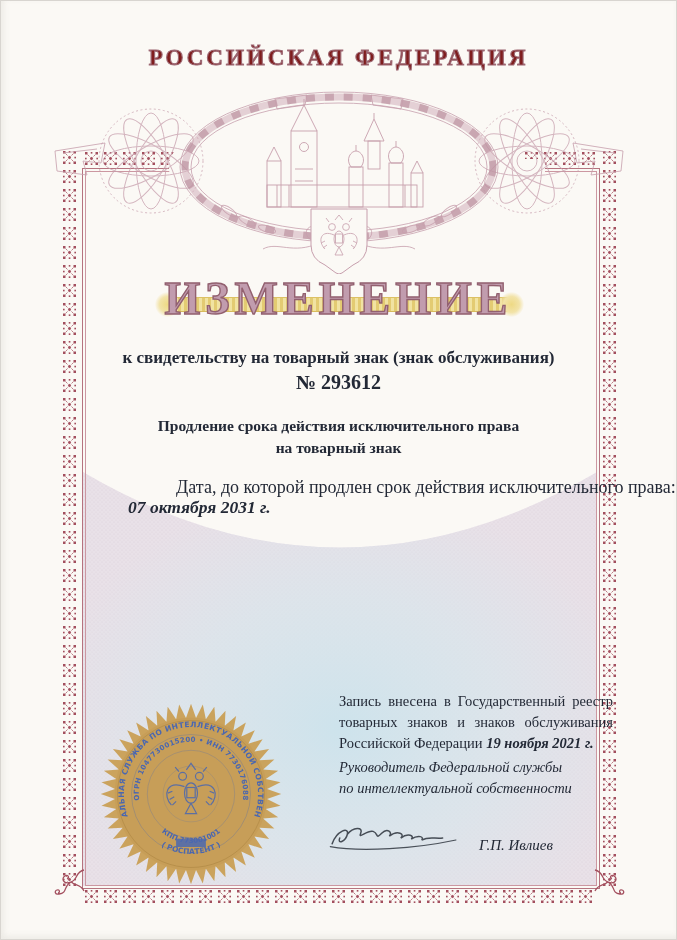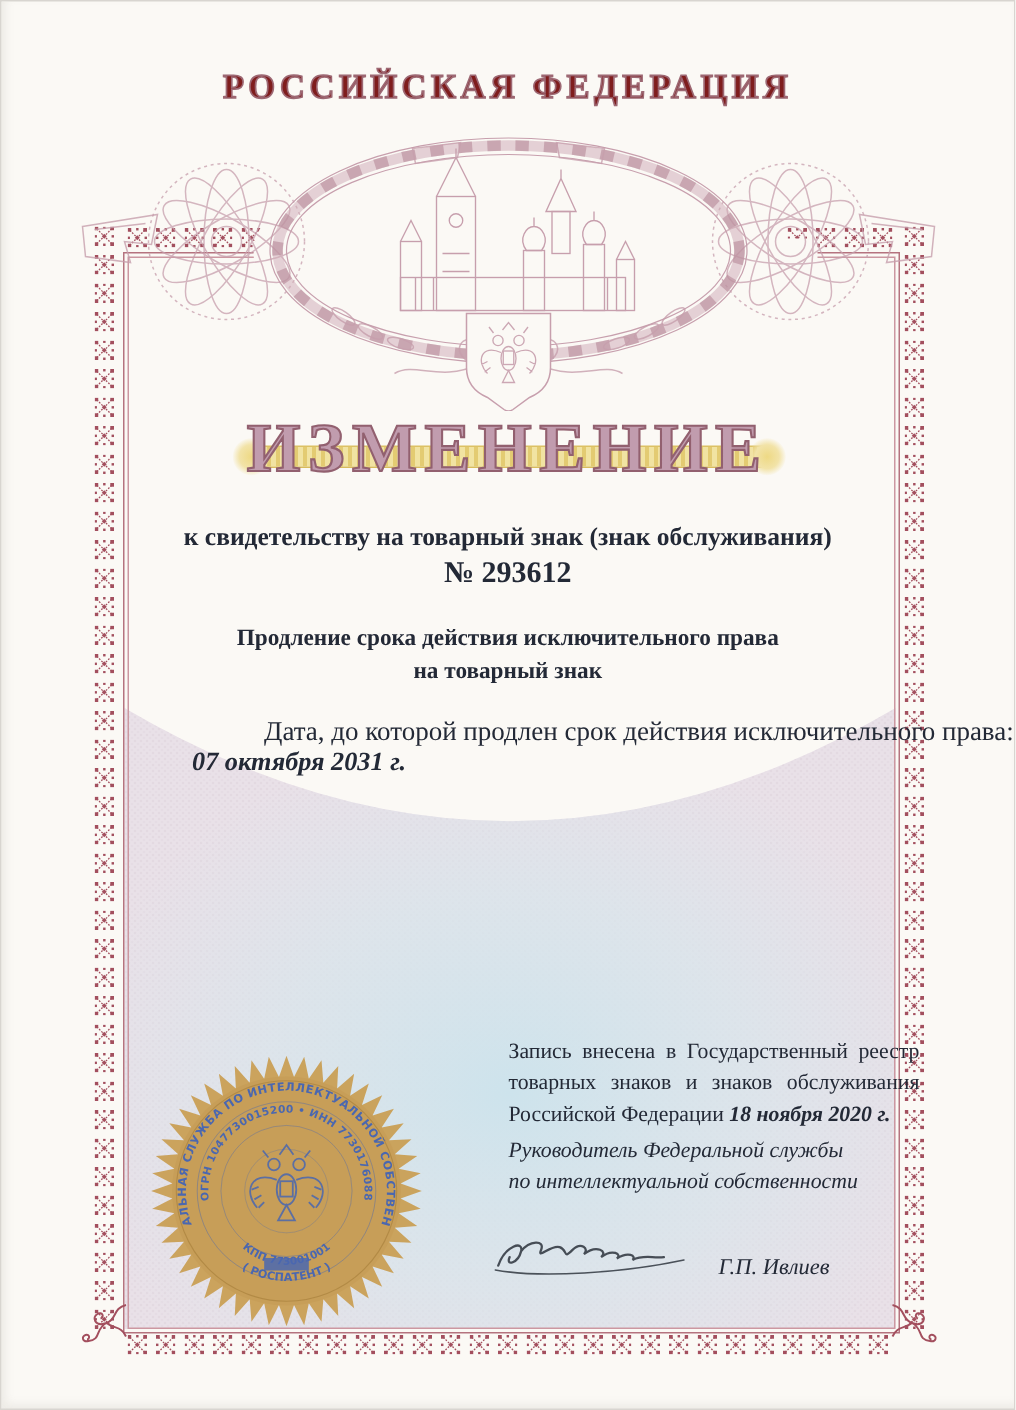--- a/index.html
+++ b/index.html
@@ -551,21 +551,21 @@
   <div class="abs doc-title txt">ИЗМЕНЕНИЕ</div>
   <div class="abs subtitle txt">к свидетельству на товарный знак (знак обслуживания)</div>
   <div class="abs cert-number txt">№ 293612</div>
   <div class="abs action-line a2 txt">на товарный знак</div>
   <div class="abs action-line a1 txt">Продление срока действия исключительного права</div>
   <div class="abs date-label txt">Дата, до которой продлен срок действия исключительного права:</div>
   <div class="abs date-value txt">07 октября 2031 г.</div>
 
   <div class="abs registry-par txt">
     <span>Запись внесена в Государственный реестр товарных знаков и знаков обслуживания Российской Федерации</span>
-    <b><i><span>18 ноября 2020 г.</span></i></b>
+    <b><i><span>19 ноября 2021 г.</span></i></b>
   </div>
   <div class="abs position-block txt">
     <div>Руководитель Федеральной службы</div>
     <div>по интеллектуальной собственности</div>
   </div>
 
   <svg class="abs sig-svg txt" viewBox="0 0 140 42">
     <path d="M4,26 C9,12 22,8 20,16 C18,24 9,27 12,20 M20,16 C26,8 37,8 34,15 C31,22 41,11 47,13 C53,15 49,22 56,15 C62,9 68,14 64,18 C73,11 81,16 76,20 C84,14 91,18 87,21 C95,16 101,19 98,22 C106,18 112,21 120,20" stroke="#3a4049" stroke-width="1.6" fill="none" stroke-linecap="round" opacity=".92"></path>
     <path d="M2,29 C34,35 92,31 134,22" stroke="#3a4049" stroke-width="1.1" fill="none" stroke-linecap="round" opacity=".9"></path>
   </svg>

